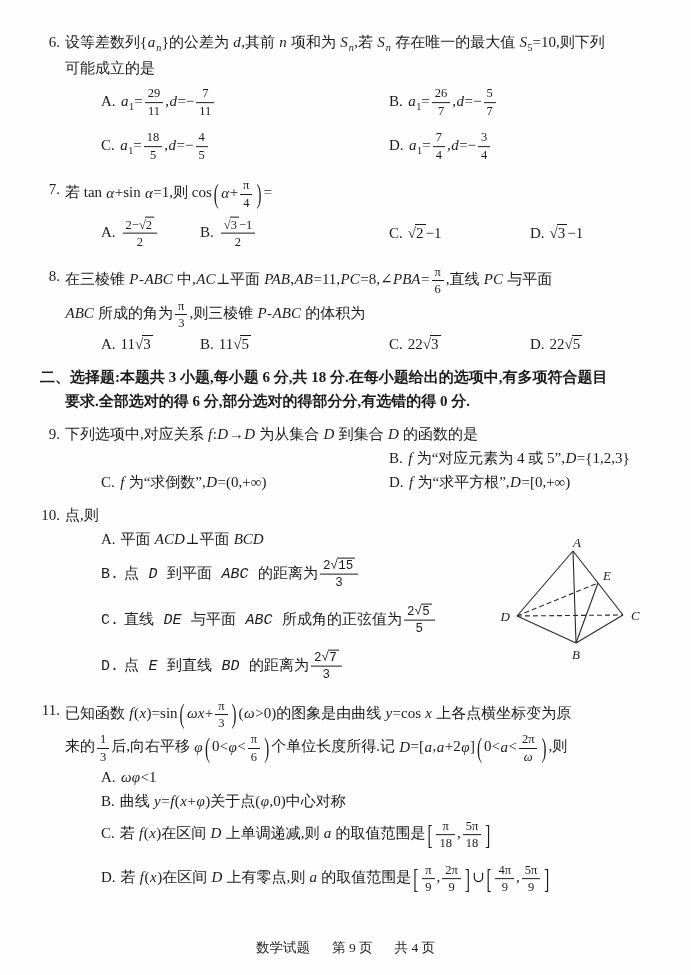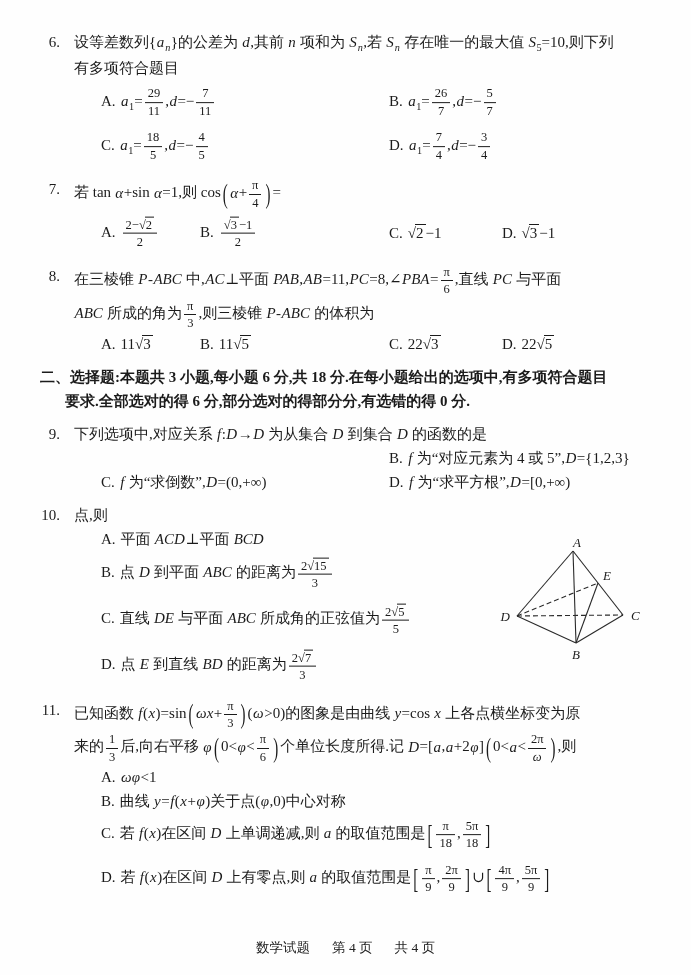--- a/index.html
+++ b/index.html
@@ -5,28 +5,28 @@
   html,body{margin:0;padding:0;}
   body{
     width:691px;height:975px;box-sizing:border-box;position:relative;
     background:#fefefe;color:#1b1b1b;overflow:hidden;
     padding:30px 34px 0 40px;
     font-family:"Liberation Serif","DejaVu Serif",serif;
     font-size:15px;line-height:1.6;
   }
   .q{position:relative;margin-bottom:9px;}
   .qnum{position:absolute;left:0;top:0;width:20px;text-align:right;}
-  .stem{margin-left:34px;}
+  .stem{margin-left:25px;}
   .line{white-space:nowrap;}
   .secline1{font-weight:bold;white-space:nowrap;}
   .secline2{font-weight:bold;margin-left:25px;white-space:nowrap;}
   .optrow{position:relative;margin-left:0;}
-  .h24{height:24px;} .h44{height:44px;} .h46{height:46px;}
+  .h24{height:24px;} .h44{height:44px;} .h46{height:46px;font-family:Liberation Mono, monospace;}
   .opt{position:absolute;top:50%;transform:translateY(-50%);white-space:nowrap;}
-  .p1{left:25px;margin-left:36px;} .p2{left:160px;} .p3{left:315px;margin-left:34px;} .p4{left:462px;}
+  .p1{left:25px;margin-left:36px;} .p2{left:160px;} .p3{left:315px;margin-left:34px;} .p4{left:490px;}
   .olabel{margin-right:5px;}
   
   .frac{display:inline-block;vertical-align:middle;text-align:center;
         font-size:12.5px;line-height:1.15;margin:1px 2px;}
   .frac .num{display:block;border-bottom:1px solid currentColor;padding:0 3px 1px;}
   .frac .den{display:block;padding:1px 3px 0;}
   .sq{white-space:nowrap;}
   .sqb{display:inline-block;border-top:1px solid currentColor;padding:0 2px 0 1px;margin-left:-1px;line-height:1.15;}
   .bigp{display:inline-block;vertical-align:middle;transform:scaleY(1.8);
         font-size:15px;margin:0 2px;font-weight:400;}
@@ -40,21 +40,21 @@
           font-size:13.5px;color:#222;}
   .footer span{margin:0 11px;}
 </style>
 </head>
 <body>
 
 <div class="q">
   <span class="qnum">6.</span>
   <div class="stem">
     <div class="line">设等差数列{<i class="var">a</i><sub><i class="var">n</i></sub>}的公差为 <i class="var">d</i>,其前 <i class="var">n</i> 项和为 <i class="var">S</i><sub><i class="var">n</i></sub>,若 <i class="var">S</i><sub><i class="var">n</i></sub> 存在唯一的最大值 <i class="var">S</i><sub>5</sub>=10,则下列</div>
-    <div class="line">有多项符合题目</div>
+    <div class="line">可能成立的是</div>
   </div>
   <div class="optrow h44">
     <span class="opt p1"><span class="olabel">A.</span><span><i class="var">a</i><sub>1</sub>=<span class="frac"><span class="num">29</span><span class="den">11</span></span>,<i class="var">d</i>=−<span class="frac"><span class="num">7</span><span class="den">11</span></span></span></span>
     <span class="opt p3"><span class="olabel">B.</span><span><i class="var">a</i><sub>1</sub>=<span class="frac"><span class="num">26</span><span class="den">7</span></span>,<i class="var">d</i>=−<span class="frac"><span class="num">5</span><span class="den">7</span></span></span></span>
   </div>
   <div class="optrow h44">
     <span class="opt p1"><span class="olabel">C.</span><span><i class="var">a</i><sub>1</sub>=<span class="frac"><span class="num">18</span><span class="den">5</span></span>,<i class="var">d</i>=−<span class="frac"><span class="num">4</span><span class="den">5</span></span></span></span>
     <span class="opt p3"><span class="olabel">D.</span><span><i class="var">a</i><sub>1</sub>=<span class="frac"><span class="num">7</span><span class="den">4</span></span>,<i class="var">d</i>=−<span class="frac"><span class="num">3</span><span class="den">4</span></span></span></span>
   </div>
 </div>
@@ -158,14 +158,14 @@
     </g>
     <text x="82" y="11" text-anchor="middle">A</text>
     <text x="108" y="44" text-anchor="start">E</text>
     <text x="15" y="85" text-anchor="end">D</text>
     <text x="136" y="84" text-anchor="start">C</text>
     <text x="81" y="123" text-anchor="middle">B</text>
   </svg>
 </div>
 
 <div class="footer">
-  <span>数学试题</span><span>第 4 页</span><span>共 4 页</span>
+  <span>数学试题</span><span>第 9 页</span><span>共 4 页</span>
 </div>
 
 </body></html>

